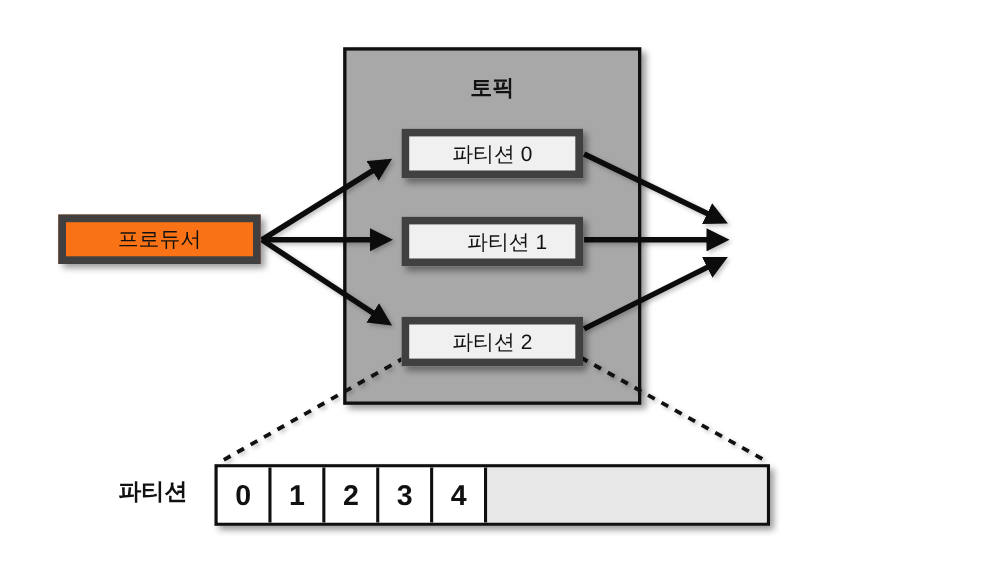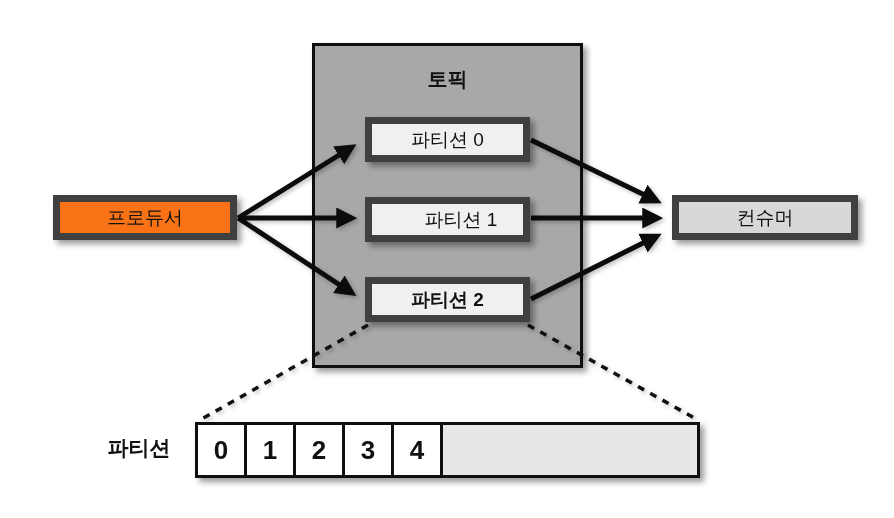--- a/index.html
+++ b/index.html
@@ -46,21 +46,21 @@
     border: 7px solid #404040;
     box-shadow: 4px 4px 6px rgba(0,0,0,0.40);
     font-size: 19px;
     z-index: 3;
   }
   .producer  { left: 53px;  top: 195px; width: 184px; height: 45px; background: #f97316; }
   .consumer  { left: 672px; top: 195px; width: 186px; height: 45px; background: #d8d8d8; }
   .partition { left: 365px; width: 165px; height: 45px; background: #f0f0f0; }
   .p0 { top: 117px; }
   .p1 { top: 197px; padding-left: 27px; }
-  .p2 { top: 277px; font-weight: bold; }
+  .p2 { top: 288px; }
   .detail-label {
     position: absolute;
     left: 96px; top: 434px;
     width: 86px; height: 28px;
     line-height: 28px;
     text-align: center;
     font-size: 21px;
     font-weight: bold;
     z-index: 3;
   }
@@ -128,23 +128,20 @@
   <div class="node partition p0">
     <span>파티션 0</span>
   </div>
   <div class="node partition p1">
     <span>파티션 1</span>
   </div>
   <div class="node partition p2">
     <span>파티션 2</span>
   </div>
 
-  <div class="node consumer">
-    <span>컨슈머</span>
-  </div>
 
   <div class="detail-label">파티션</div>
 
   <div class="log-bar">
     <div class="log-cell">0</div>
     <div class="log-cell">1</div>
     <div class="log-cell">2</div>
     <div class="log-cell">3</div>
     <div class="log-cell">4</div>
     <div class="log-empty"></div>

